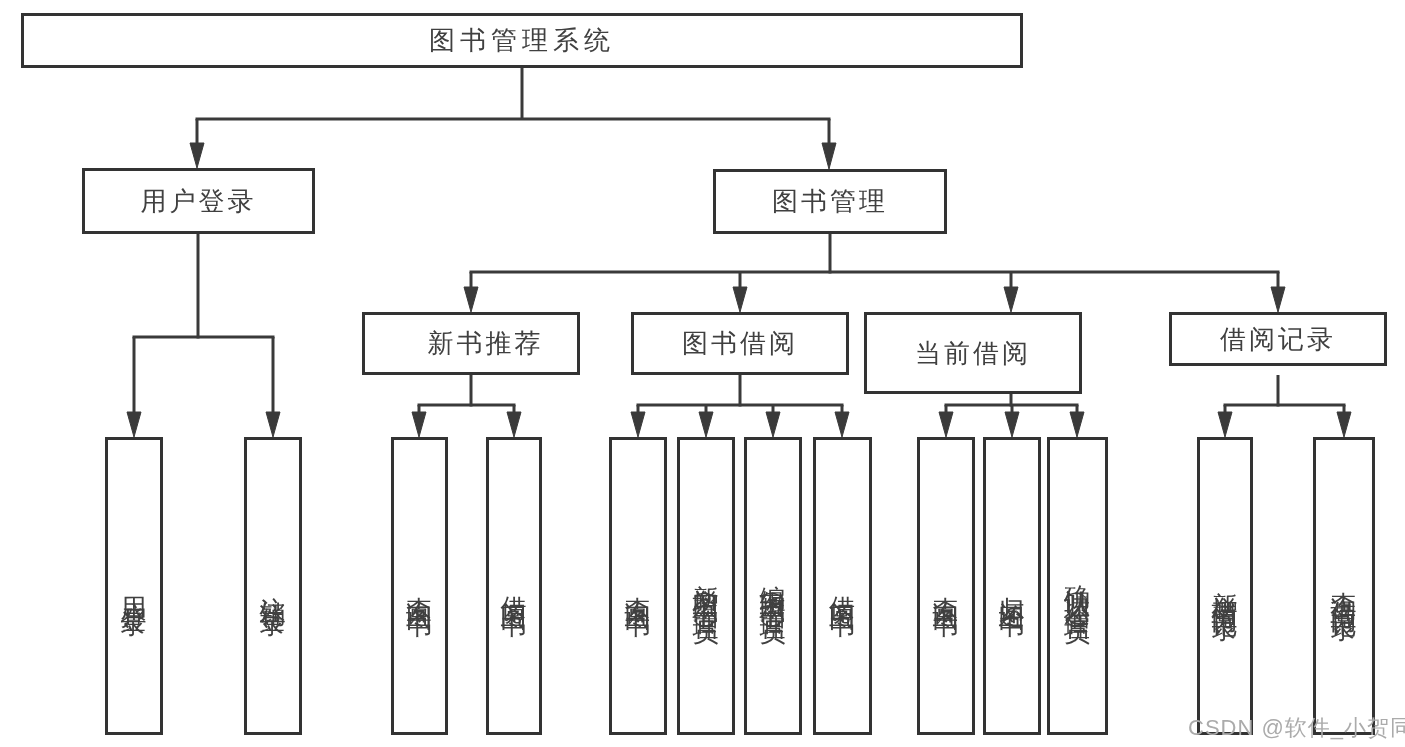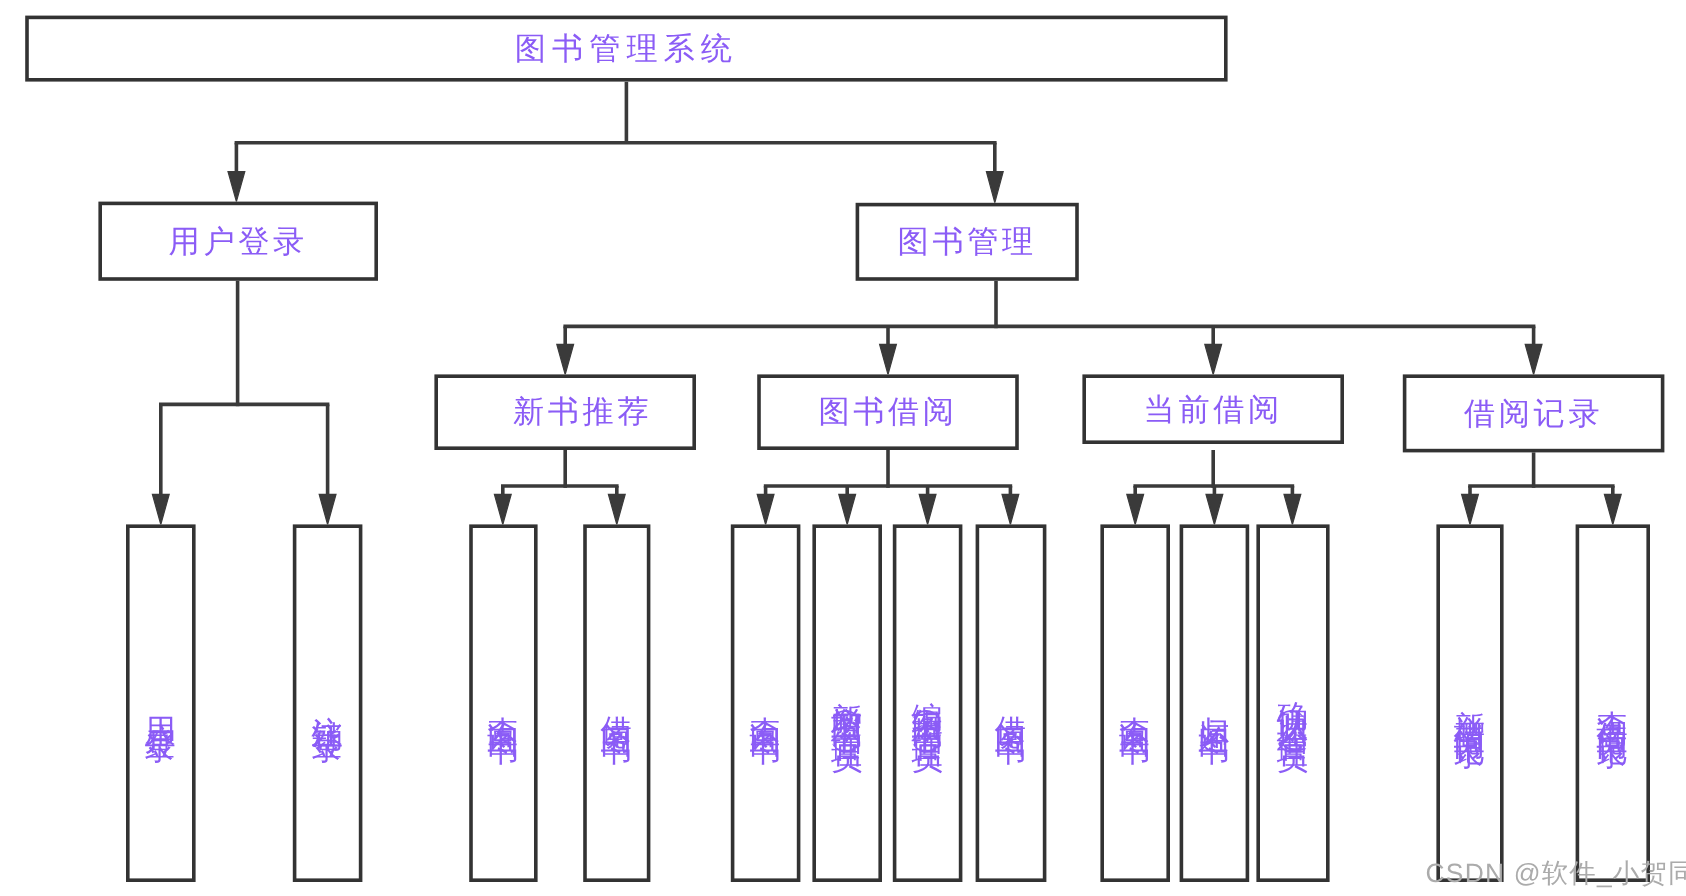--- a/index.html
+++ b/index.html
@@ -24,21 +24,21 @@
     pointer-events: none;
   }
   .node {
     position: absolute;
     box-sizing: border-box;
     border: 3px solid #333333;
     background: #ffffff;
     display: flex;
     align-items: center;
     justify-content: center;
-    color: #8b5cf6;
+    color: #404040;
   }
   .hbox {
     font-size: 26px;
     letter-spacing: 3px;
     white-space: nowrap;
   }
   .hbox.root-box {
     letter-spacing: 5px;
   }
   .vbox {
@@ -143,34 +143,34 @@
     </g>
   </svg>
 
   <div class="node hbox root-box" style="left:21px; top:13px; width:1002px; height:55px;">
     <span>图书管理系统</span>
   </div>
 
   <div class="node hbox" style="left:82px; top:168px; width:233px; height:66px;">
     <span>用户登录</span>
   </div>
-  <div class="node hbox" style="left:713px; top:169px; width:186px; height:65px;">
+  <div class="node hbox" style="left:713px; top:169px; width:234px; height:65px;">
     <span>图书管理</span>
   </div>
 
   <div class="node hbox" style="left:362px; top:312px; width:218px; height:63px;padding-left:29px;">
     <span>新书推荐</span>
   </div>
   <div class="node hbox" style="left:631px; top:312px; width:218px; height:63px;justify-content:center;">
     <span>图书借阅</span>
   </div>
-  <div class="node hbox" style="left:902px; top:312px; width:218px; height:58px;">
+  <div class="node hbox" style="left:864px; top:312px; width:218px; height:82px;">
     <span>当前借阅</span>
   </div>
-  <div class="node hbox" style="left:1169px; top:312px; width:218px; height:65px;">
+  <div class="node hbox" style="left:1169px; top:312px; width:218px; height:54px;">
     <span>借阅记录</span>
   </div>
 
   <div class="node vbox" style="left:105px; width:58px;">
     <span>用户登录</span>
   </div>
   <div class="node vbox" style="left:244px; width:58px;">
     <span>注销登录</span>
   </div>
 

